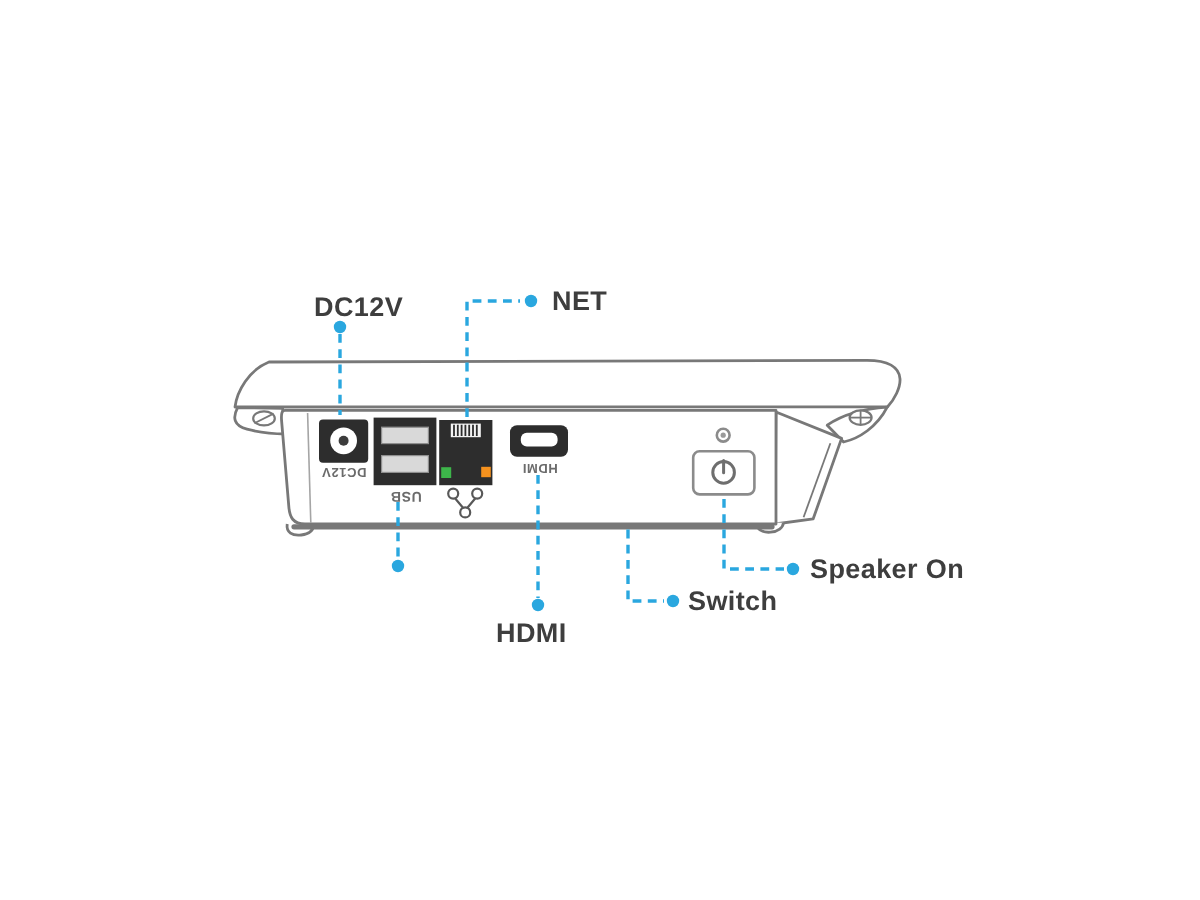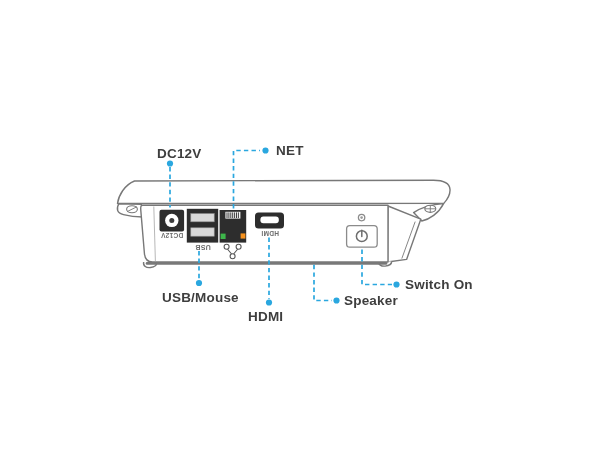--- a/index.html
+++ b/index.html
@@ -140,22 +140,21 @@
     <circle class="callout-dot" cx="170" cy="163.5" r="3.1"></circle>
     <circle class="callout-dot" cx="265.5" cy="150.5" r="3.1"></circle>
     <circle class="callout-dot" cx="199" cy="283" r="3.1"></circle>
     <circle class="callout-dot" cx="269" cy="302.5" r="3.1"></circle>
     <circle class="callout-dot" cx="336.5" cy="300.5" r="3.1"></circle>
     <circle class="callout-dot" cx="396.5" cy="284.5" r="3.1"></circle>
   </svg>
 
   <div class="callout-label" style="left:157px;top:146px;">DC12V</div>
   <div class="callout-label" style="left:276px;top:143px;">NET</div>
-  <div class="callout-label" style="left:162px;top:290px;">USB/Mouse</div>
   <div class="callout-label" style="left:248px;top:309px;">HDMI</div>
-  <div class="callout-label" style="left:344px;top:293px;">Speaker</div>
-  <div class="callout-label" style="left:405px;top:277px;">Switch On</div>
+  <div class="callout-label" style="left:344px;top:293px;">Switch</div>
+  <div class="callout-label" style="left:405px;top:277px;">Speaker On</div>
 
   <div class="port-label" style="left:152px;top:230px;">DC12V</div>
   <div class="port-label" style="left:182.5px;top:242px;font-size:7px;">USB</div>
   <div class="port-label" style="left:249.5px;top:228px;">HDMI</div>
 
 </div>
 
 </body></html>

